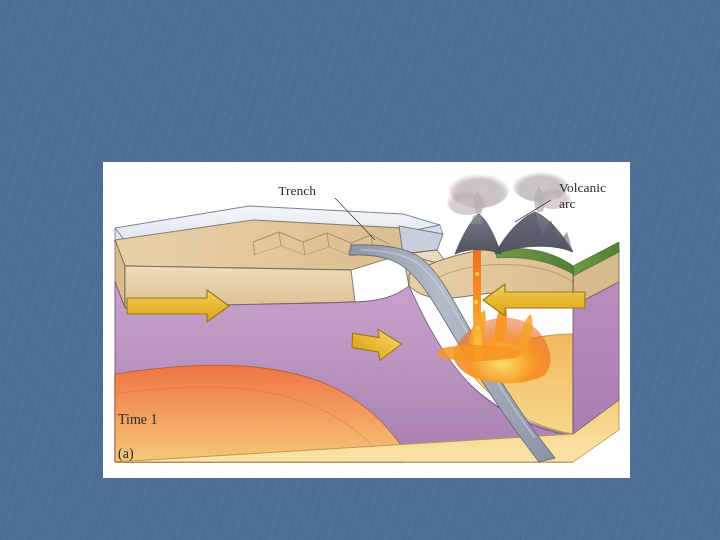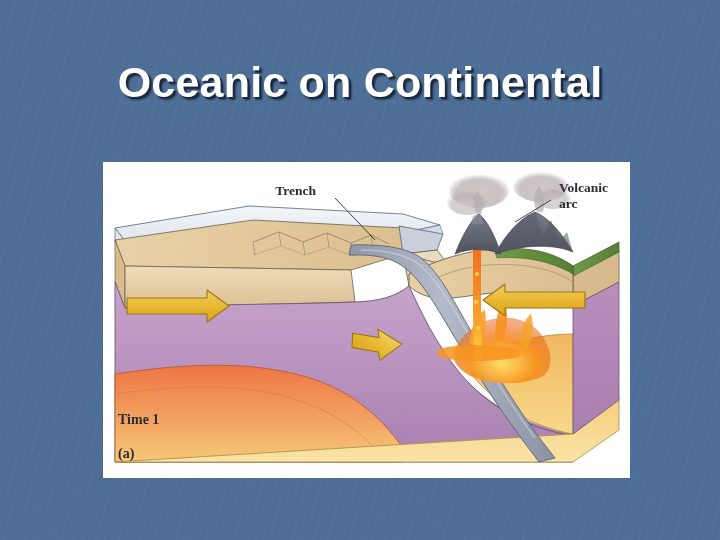--- a/index.html
+++ b/index.html
@@ -26,34 +26,33 @@
   #title{
     position:absolute;left:0;top:58px;width:720px;text-align:center;
     font-size:43px;font-weight:bold;color:#ffffff;letter-spacing:.2px;
     font-family:"Liberation Sans",sans-serif;
     text-shadow:2px 2px 0 #1b2a40, 2px 2px 1px #1b2a40, 3px 3px 2px rgba(12,20,32,.55);
     white-space:nowrap;
   }
   
   #figure{
     position:absolute;left:103px;top:162px;width:527px;height:316px;
-    background:#ffffff;overflow:hidden;font-weight:bold;
+    background:#ffffff;overflow:hidden;
   }
   #fig-svg{display:block;width:527px;height:316px;}
   .lbl{font-family:"Liberation Serif",serif;fill:#2b2b33;}
   .lbl-ann{font-size:13.5px;}
   .lbl-cap{font-size:14px;}
 </style>
 </head>
 <body>
 
 <div id="slide">
   <div id="texture"></div>
 
-  <div id="title">Oceanic on Continental</div>
 
   <div id="figure">
     <svg id="fig-svg" viewBox="0 0 527 316" xmlns="http://www.w3.org/2000/svg">
       <defs>
         <linearGradient id="gOcean" x1="0" y1="0" x2="0" y2="1">
           <stop offset="0%" stop-color="#f3f6fa"></stop>
             <stop offset="100%" stop-color="#dde4ed"></stop>
         </linearGradient>
         <linearGradient id="gCrustTop" x1="0" y1="0" x2="1" y2="0">
           <stop offset="0%" stop-color="#e8d0a6"></stop>

